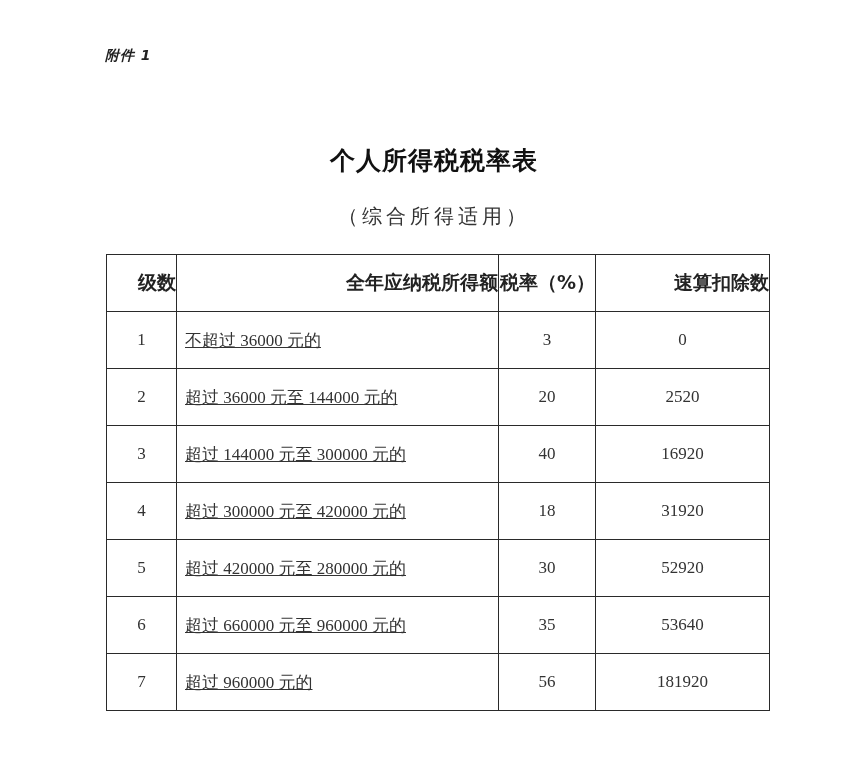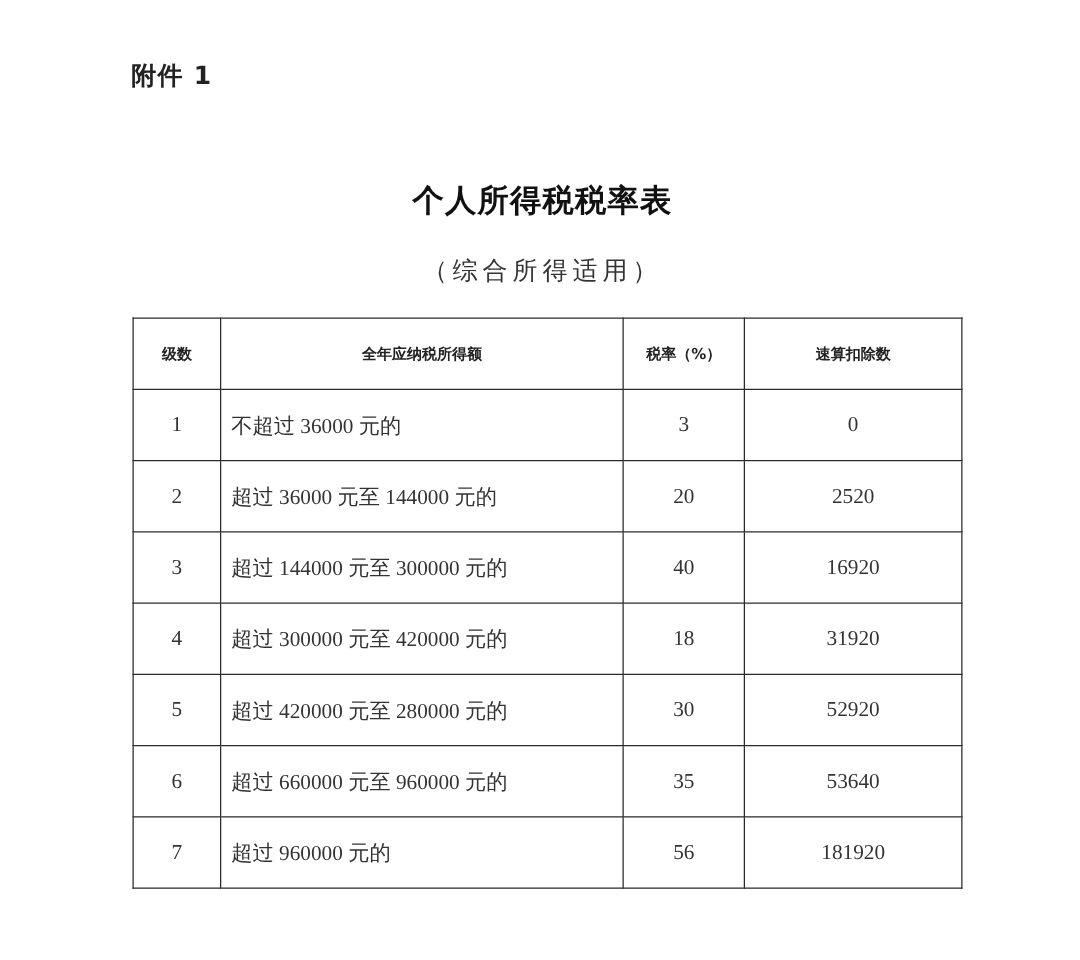--- a/index.html
+++ b/index.html
@@ -13,23 +13,24 @@
       position: relative;
       overflow: hidden;
       color: #1a1a1a;
     }
     .attachment-label {
       position: absolute;
       left: 105px;
       top: 47px;
       font-family: "DejaVu Sans", sans-serif;
       font-weight: bold;
-      font-size: 20px;
+      font-size: 14px;
       letter-spacing: 1px;
       color: #222;
+      font-style: italic;
     }
     .doc-title {
       position: absolute;
       left: 0;
       width: 868px;
       top: 144px;
       text-align: center;
       font-family: "DejaVu Serif", serif;
       font-weight: bold;
       font-size: 25px;
@@ -58,32 +59,33 @@
     }
     table.tax-table td, table.tax-table th {
       border: 1.5px solid #2a2a2a;
       height: 56px;
       padding: 0;
       font-size: 17px;
     }
     table.tax-table th {
       font-family: "DejaVu Sans", sans-serif;
       font-weight: bold;
-      font-size: 12px;
+      font-size: 19px;
       color: #222;
-      text-align: center;
+      text-align: right;
     }
     .c-level { width: 69px; text-align: center; }
     .c-income { width: 313px; text-align: left; padding-left: 8px !important; }
     .c-rate { width: 96px; text-align: center; margin-top: 22px; }
     .c-deduct { width: 173px; text-align: center; }
     th.c-income { text-align: center; padding-left: 0 !important; margin-left: 30px; }
     .income-text {
       font-family: "Liberation Serif", serif;
       letter-spacing: 0px;
+      text-decoration: underline;
     }
   </style>
 </head>
 <body>
 
 <div class="attachment-label">附件 1</div>
 <div class="doc-title">个人所得税税率表</div>
 <div class="doc-subtitle">（综合所得适用）</div>
 
 <table class="tax-table">

